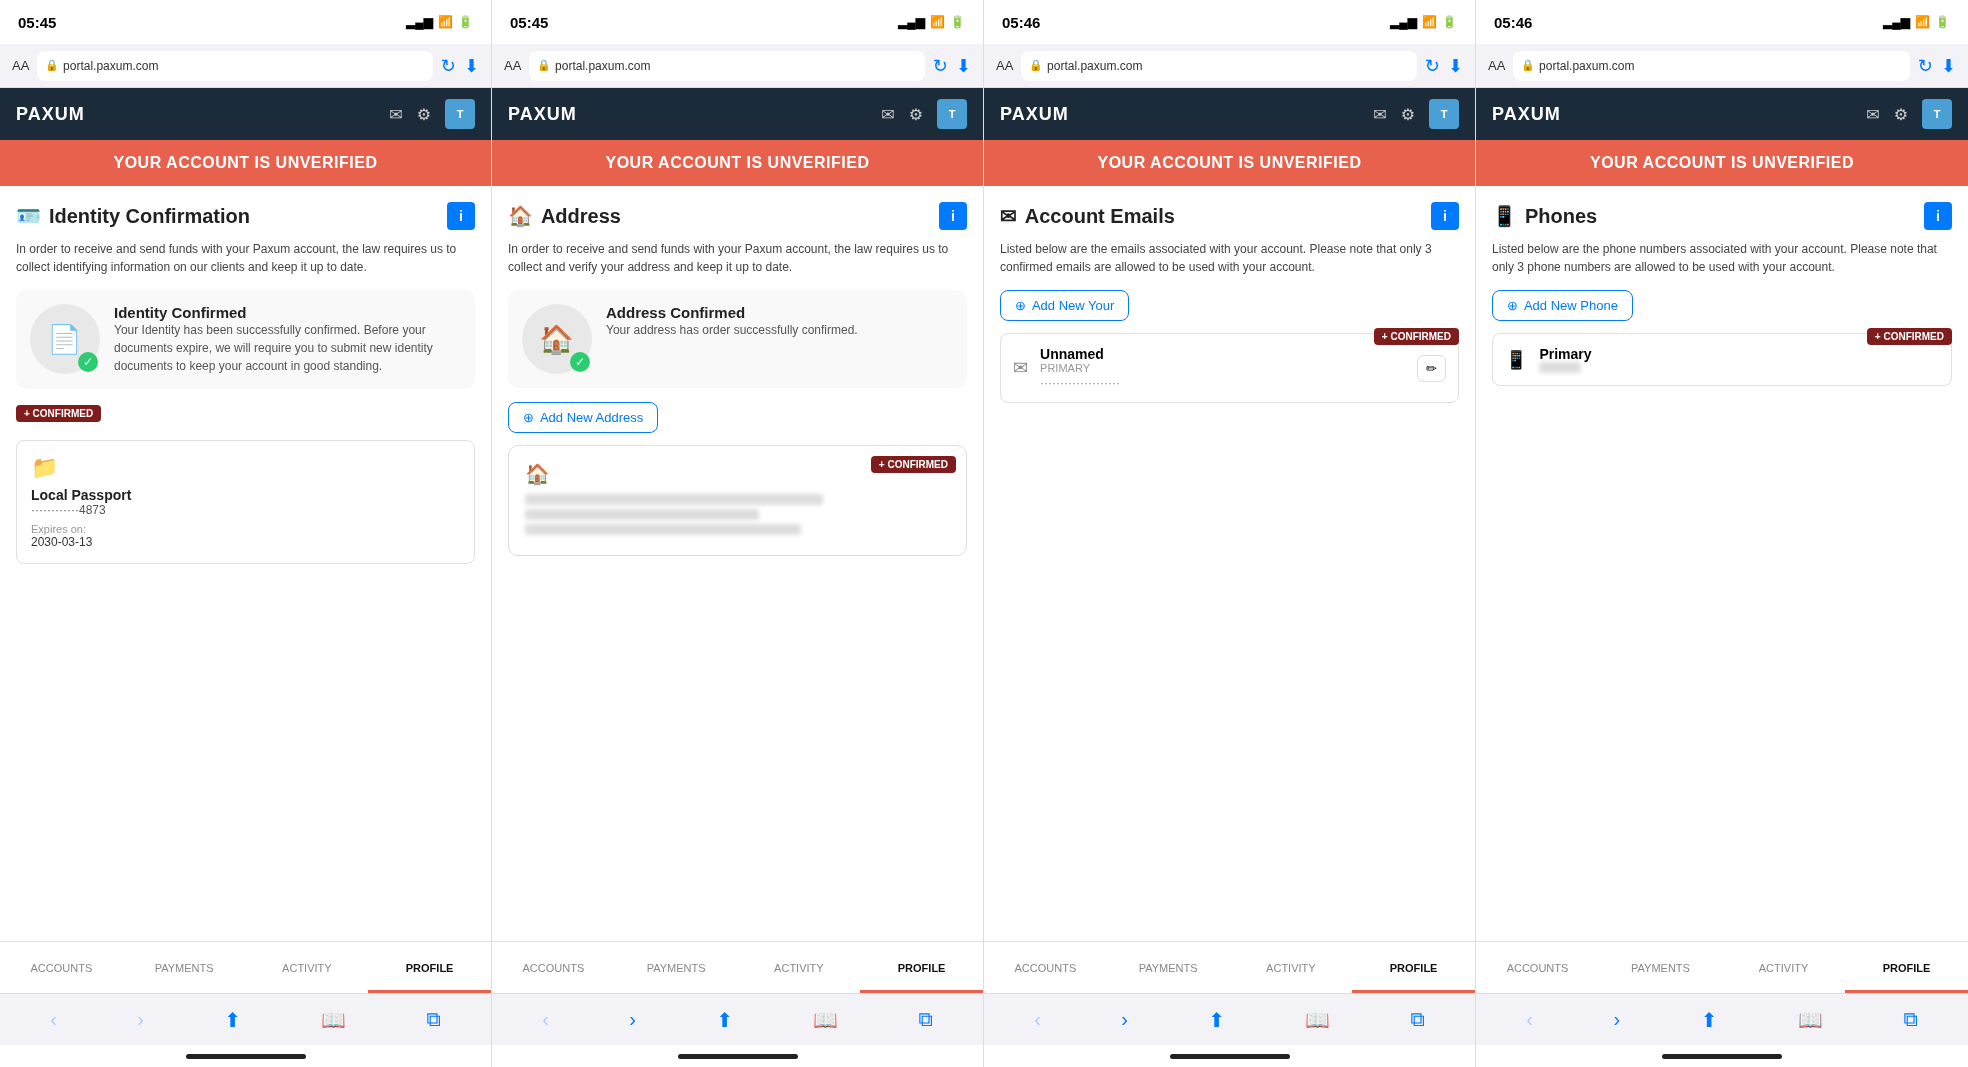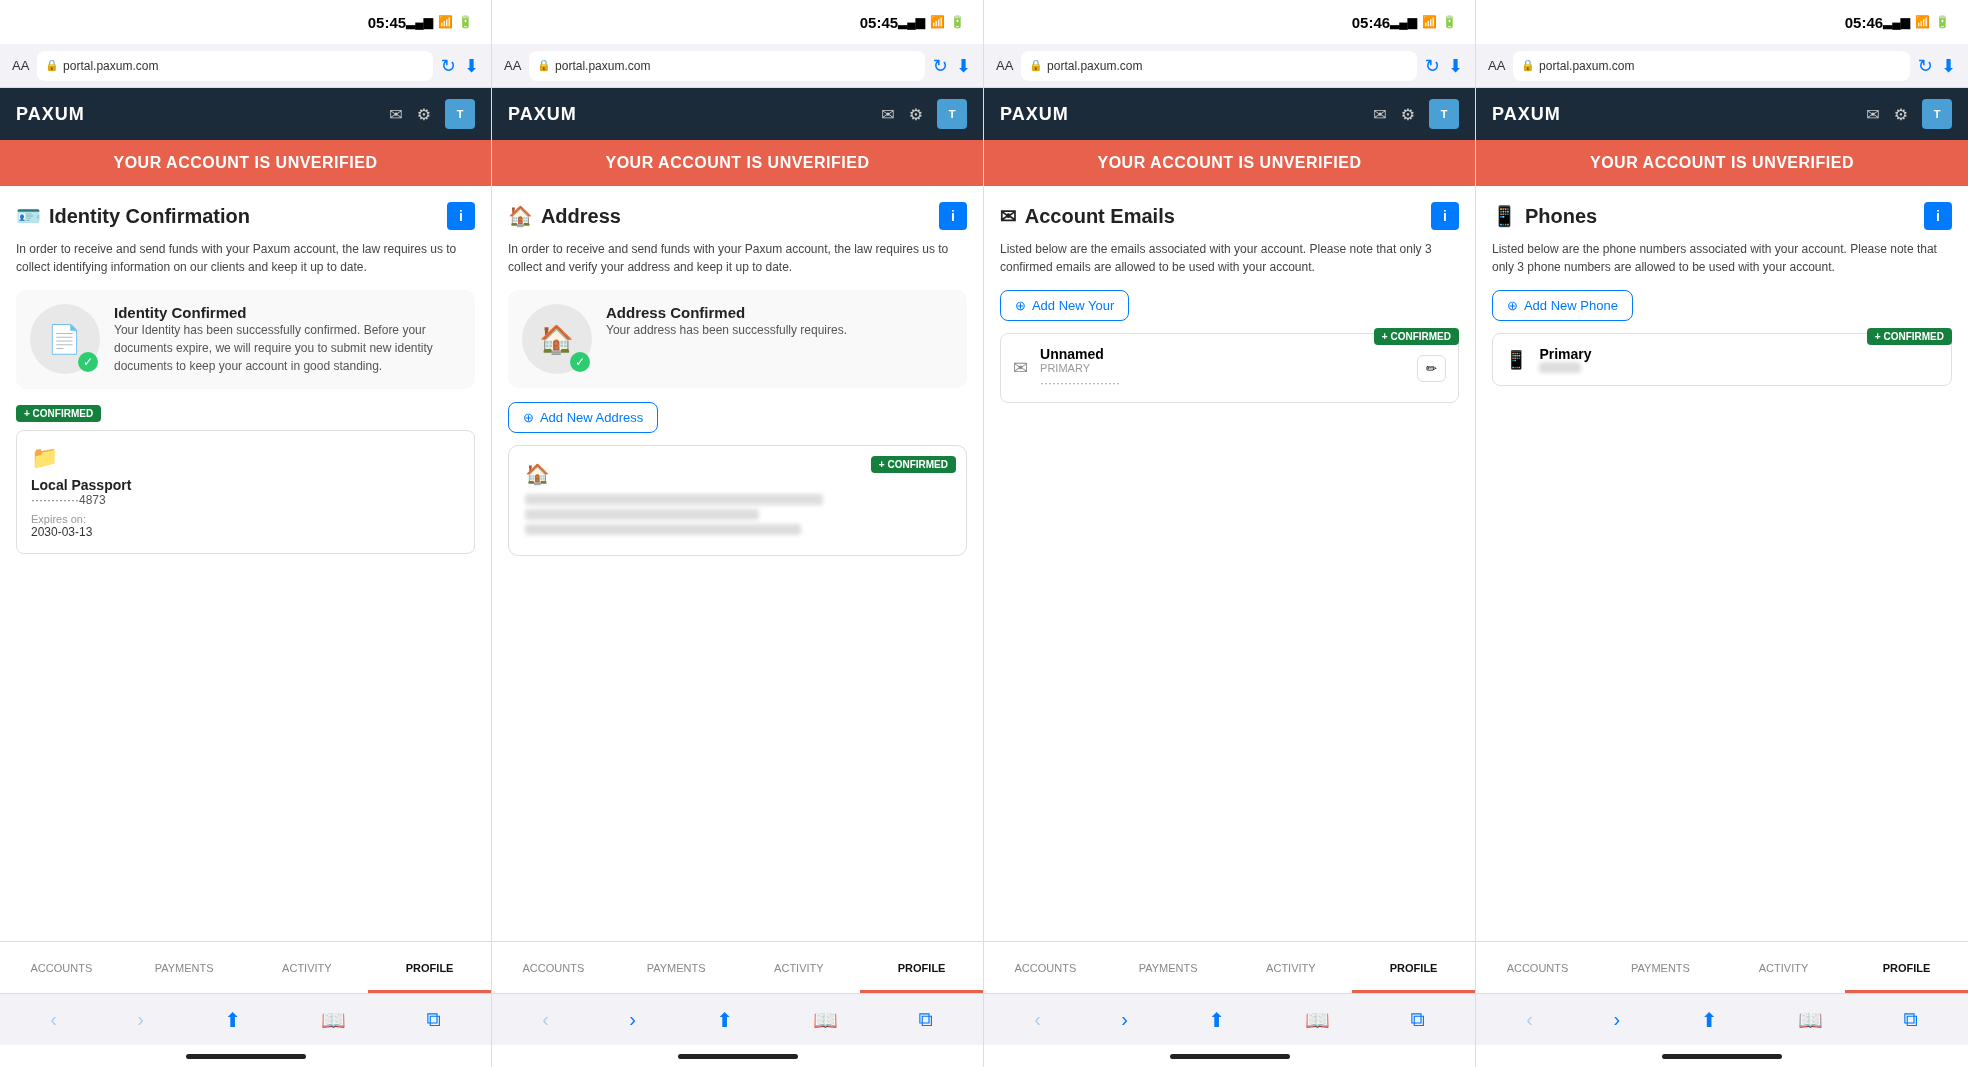--- a/index.html
+++ b/index.html
@@ -20,21 +20,21 @@
       background: #fff;
       border-right: 1px solid #ddd;
       flex-shrink: 0;
     }
     
     .status-bar {
       height: 44px;
       background: #fff;
       display: flex;
       align-items: center;
-      justify-content: flex-end;
+      justify-content: space-between;
       padding: 0 18px;
       font-size: 15px;
       font-weight: 600;
     }
     .status-time { font-size: 15px; font-weight: 700; }
     .status-icons { display: flex; align-items: center; gap: 5px; font-size: 12px; }
     
     .address-bar {
       height: 44px;
       background: #f2f2f7;
@@ -158,26 +158,27 @@
       border-radius: 50%;
       color: #fff;
       font-size: 12px;
       display: flex; align-items: center; justify-content: center;
     }
     .confirmed-text h3 { font-size: 15px; font-weight: 700; color: #222; }
     .confirmed-text p { font-size: 12px; color: #555; line-height: 1.5; }
     
     .confirmed-badge {
       display: inline-block;
-      background: #15803d;
+      background: #7f1d1d;
       color: #fff;
       font-size: 10px;
       font-weight: 700;
       padding: 3px 8px;
       border-radius: 4px;
+      margin-bottom: 10px;
     }
     
     .doc-card {
       border: 1px solid #e0e0e0;
       border-radius: 8px;
       padding: 14px;
     }
     .doc-card-icon { font-size: 22px; color: #888; margin-bottom: 6px; }
     .doc-title { font-size: 14px; font-weight: 700; color: #222; }
     .doc-number { font-size: 12px; color: #555; margin-bottom: 6px; }
@@ -416,21 +417,21 @@
       <div class="info-btn">i</div>
     </div>
     <p class="page-desc">In order to receive and send funds with your Paxum account, the law requires us to collect and verify your address and keep it up to date.</p>
     <div class="confirmed-card">
       <div class="address-icon-wrap">
         <span style="font-size:28px;">🏠</span>
         <div class="confirmed-check" style="position:absolute;bottom:2px;right:2px;">✓</div>
       </div>
       <div class="confirmed-text">
         <h3>Address Confirmed</h3>
-        <p>Your address has been successfully requires.</p>
+        <p>Your address has order successfully confirmed.</p>
       </div>
     </div>
     <button class="add-btn">
       <span>⊕</span>
       <span>Add New Address</span>
     </button>
     <div style="position:relative;border:1px solid #ddd;border-radius:10px;padding:16px;margin-bottom:10px;">
       <span class="confirmed-badge" style="position:absolute;top:10px;right:10px;">+ CONFIRMED</span>
       <div style="font-size:20px;margin-bottom:8px;">🏠</div>
       <div class="blurred-line" style="width:70%;"></div>

